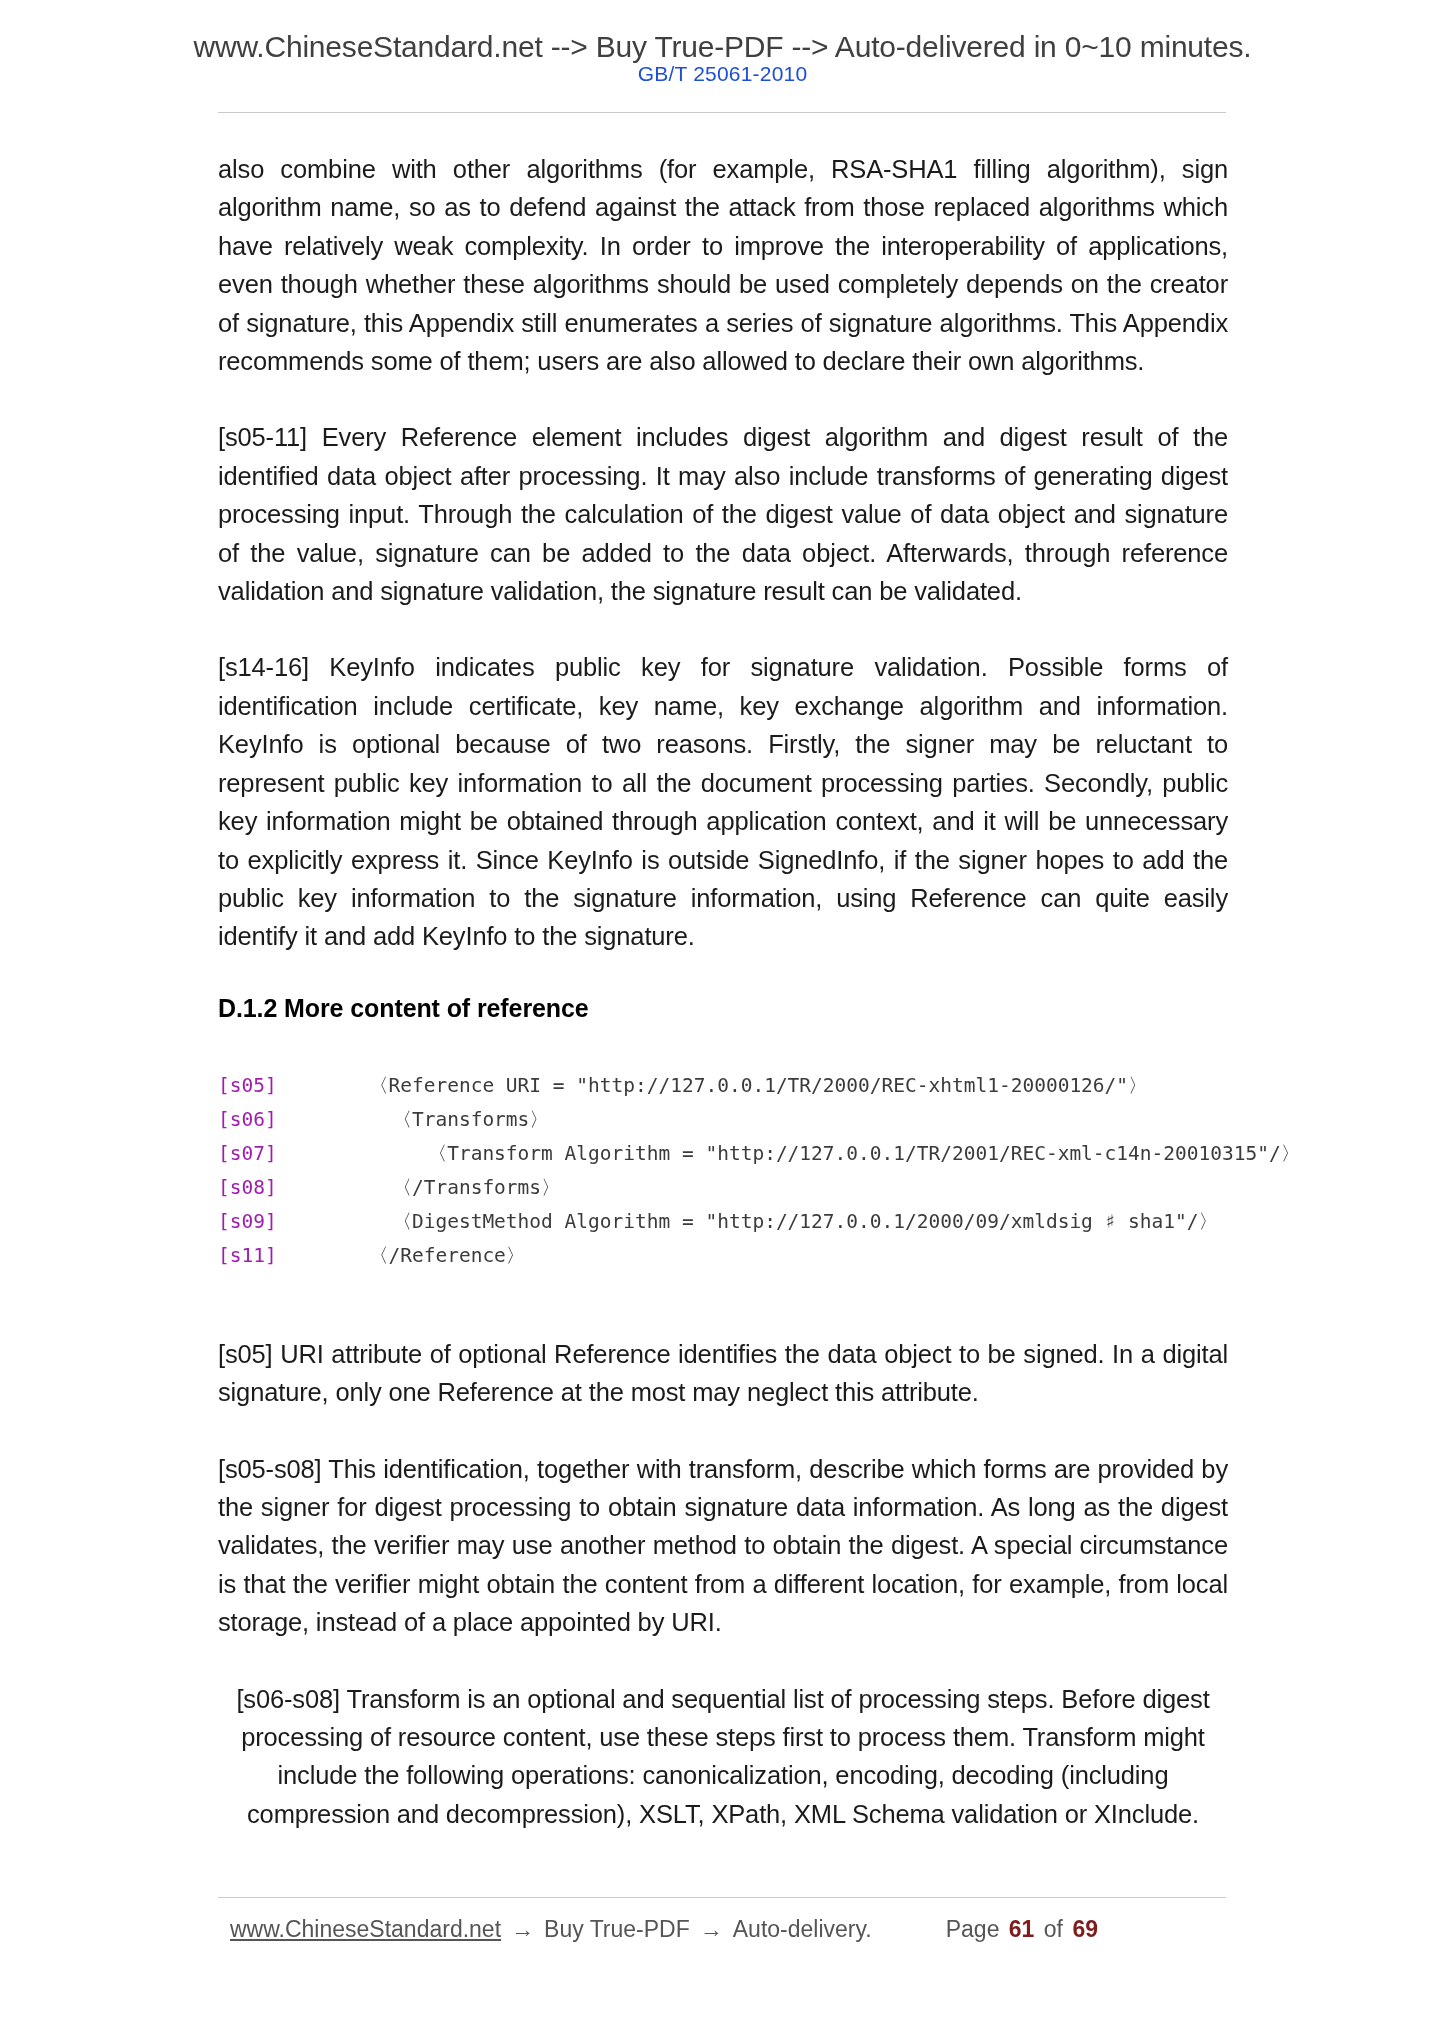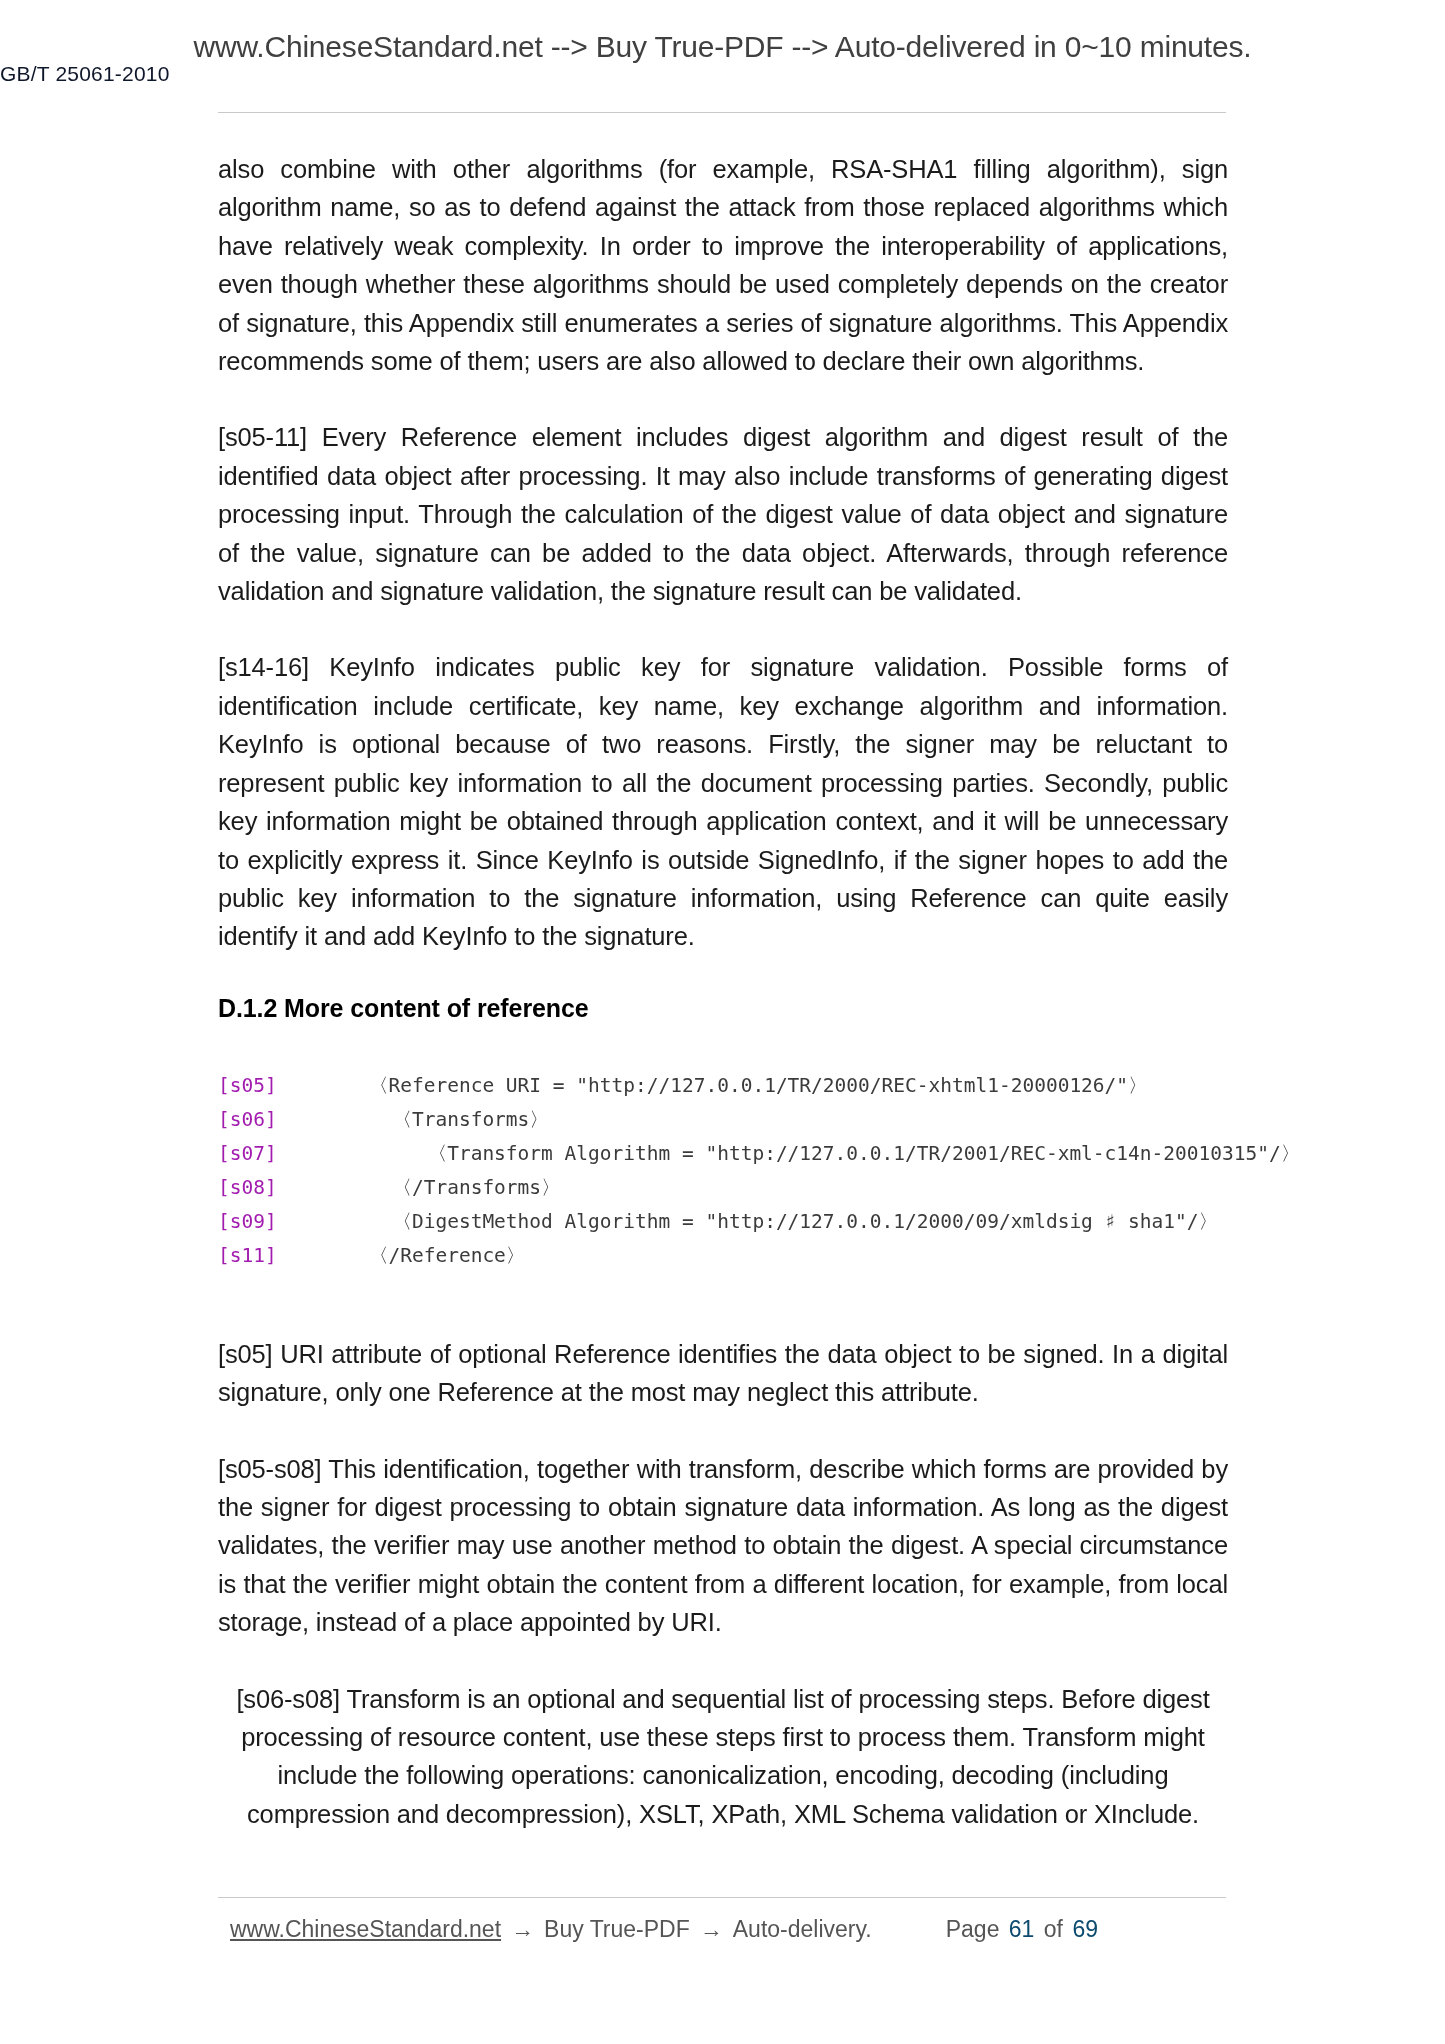--- a/index.html
+++ b/index.html
@@ -41,23 +41,23 @@
     font-size: 30px;
     color: #404040;
     letter-spacing: -0.2px;
     white-space: nowrap;
   }
   .doc-code {
     position: absolute;
     top: 62px;
     left: 0;
     width: 1445px;
-    text-align: left;
+    text-align: center;
     font-size: 21px;
-    color: #0f172a;
+    color: #1d4ed8;
     letter-spacing: 0.2px;
   }
   .header-rule {
     position: absolute;
     top: 112px;
     left: 218px;
     width: 1008px;
     height: 1px;
     background: #c9c9c9;
   }
@@ -143,22 +143,22 @@
   .footer-arrow {
     font-size: 23px;
     color: #555;
   }
   .footer-right {
     margin-left: 74px;
     white-space: nowrap;
     color: #555;
   }
   .footer-right b {
-    color: #0c4a6e;
-    font-weight: normal;
+    color: #7f1d1d;
+    font-weight: bold;
     padding: 0 3px;
   }
 </style>
 </head>
 <body>
 
 <div class="page">
 
   <div class="header-zone">
     <div class="promo-line">www.ChineseStandard.net --&gt; Buy True-PDF --&gt; Auto-delivered in 0~10 minutes.</div>

